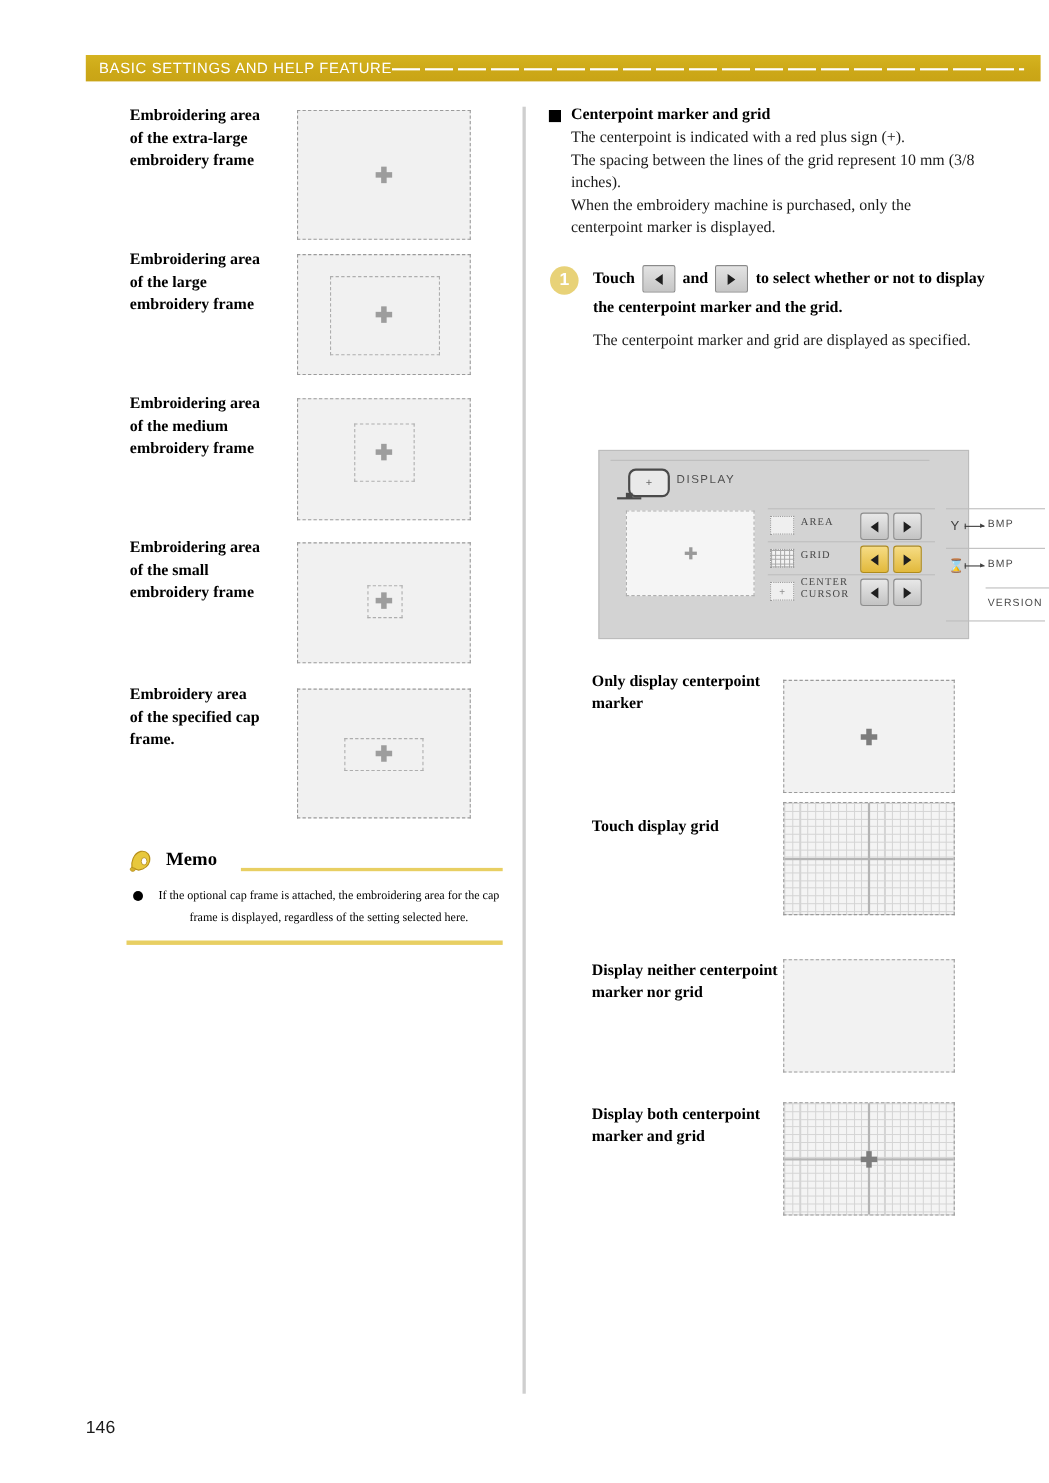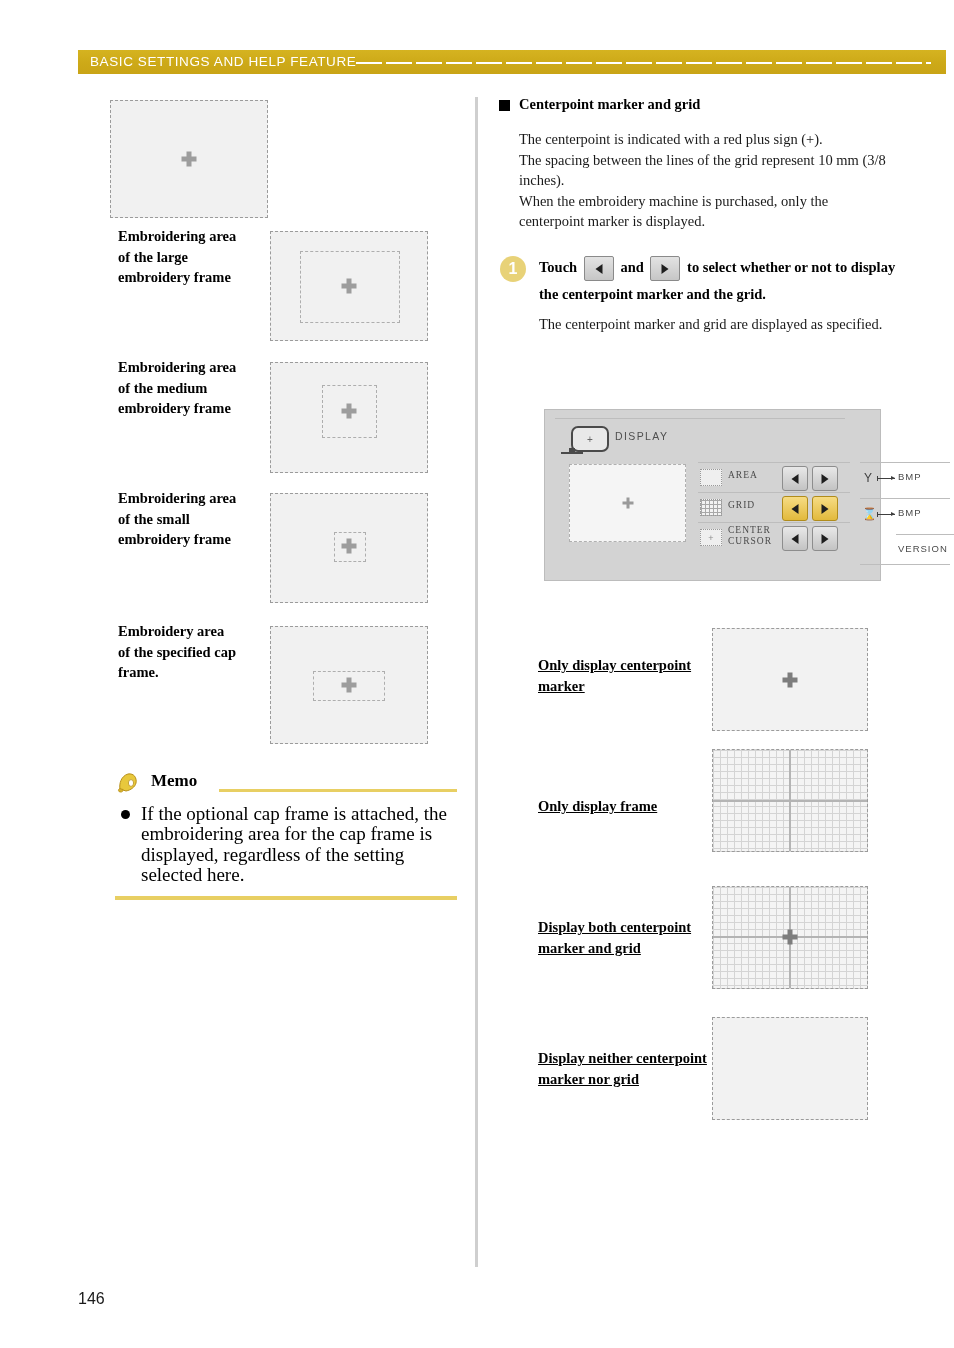--- a/index.html
+++ b/index.html
@@ -67,27 +67,27 @@
     font-weight:bold;font-size:17px;color:#000;
   }
   #memo-rule-top{
     position:absolute;left:104px;top:19px;width:238px;height:3px;background:#e8cf63;
   }
   #memo-body{position:relative;margin-top:6px;padding-left:26px;}
   #memo-bullet{
     position:absolute;left:6px;top:6px;width:9px;height:9px;border-radius:50%;
     background:#000;
   }
-  #memo-text{font-size:19px;line-height:20.4px;color:#000;}
+  #memo-text{font-size:11px;line-height:20.4px;color:#000;text-align:center;}
   #memo-rule-bottom{
     margin-top:10px;width:342px;height:4px;background:#e8cf63;
   }
 
   
-  .sec-head{position:relative;padding-left:22px;margin-bottom:16px;}
+  .sec-head{position:relative;padding-left:22px;margin-bottom:2px;}
   .sec-square{
     position:absolute;left:2px;top:5px;width:11px;height:11px;background:#000;
   }
   .sec-title{font-weight:bold;font-size:14.5px;color:#000;}
   .body-text{font-size:14.5px;line-height:20.6px;color:#1a1a1a;}
 
   
   #step-block{position:relative;margin-top:22px;padding-left:42px;}
   #step-badge{
     position:absolute;left:3px;top:2px;width:26px;height:26px;border-radius:50%;
@@ -212,21 +212,21 @@
   .rcp-arrow::after{
     content:"";position:absolute;right:0;top:0;width:0;height:0;
     border-top:2.5px solid transparent;border-bottom:2.5px solid transparent;
     border-left:4px solid #3f3f3f;
   }
   .rcp-bar{
     position:absolute;left:0;top:0;width:1px;height:5px;background:#3f3f3f;
   }
 
   
-  .ex-row{position:relative;display:flex;align-items:center;text-decoration:underline;}
+  .ex-row{position:relative;display:flex;align-items:flex-start;}
   .ex-label{
     width:180px;font-weight:bold;font-size:14.5px;line-height:20.4px;color:#000;
   }
   .ex-box{
     position:relative;background:#f2f2f2;border:1px dashed #9b9b9b;
     box-sizing:border-box;
   }
   .ex-box.gridded{
     background:
       repeating-linear-gradient(90deg,#d4d4d4 0 1px, transparent 1px 7px),
@@ -248,20 +248,21 @@
 <div id="header-bar">
   <div id="header-title">BASIC SETTINGS AND HELP FEATURE</div>
   <div id="header-dashes"></div>
 </div>
 
 <div id="col-divider"></div>
 
 <div id="left-col">
 
   <div class="frame-row" style="height:131px;">
+    <div class="frame-label">Embroidering area of the extra-large embroidery frame</div>
     <div class="area-box" style="width:158px;height:118px;margin-left:32px;margin-top:5px;">
       <div class="plus" style="left:50%;top:50%;"></div>
     </div>
   </div>
 
   <div class="frame-row" style="height:131px;">
     <div class="frame-label">Embroidering area of the large embroidery frame</div>
     <div class="area-box" style="width:158px;height:110px;margin-left:32px;margin-top:5px;">
       <div class="inner-box" style="left:29px;top:19px;width:100px;height:72px;"></div>
       <div class="plus" style="left:50%;top:50%;"></div>
@@ -412,36 +413,36 @@
 <div style="position:absolute;left:538px;top:610px;width:400px;">
 
   <div class="ex-row" style="height:131px;">
     <div class="ex-label">Only display centerpoint marker</div>
     <div class="ex-box" style="width:156px;height:103px;margin-left:-6px;margin-top:8px;">
       <div class="plus dark" style="left:50%;top:50%;"></div>
     </div>
   </div>
 
   <div class="ex-row" style="height:131px;">
-    <div class="ex-label">Only display frame</div>
+    <div class="ex-label">Touch display grid</div>
     <div class="ex-box gridded" style="width:156px;height:103px;margin-left:-6px;margin-top:-12px;">
       <div class="cross-v"></div>
       <div class="cross-h"></div>
     </div>
+  </div>
+
+  <div class="ex-row" style="height:131px;">
+    <div class="ex-label">Display neither centerpoint marker nor grid</div>
+    <div class="ex-box" style="width:156px;height:103px;margin-left:-6px;margin-top:0px;"></div>
   </div>
 
   <div class="ex-row" style="height:131px;">
     <div class="ex-label">Display both centerpoint marker and grid</div>
     <div class="ex-box gridded" style="width:156px;height:103px;margin-left:-6px;margin-top:-1px;">
       <div class="cross-v"></div>
       <div class="cross-h"></div>
       <div class="plus dark" style="left:50%;top:50%;"></div>
     </div>
   </div>
 
-  <div class="ex-row" style="height:131px;">
-    <div class="ex-label">Display neither centerpoint marker nor grid</div>
-    <div class="ex-box" style="width:156px;height:103px;margin-left:-6px;margin-top:0px;"></div>
-  </div>
-
 </div>
 
 <div id="page-num">146</div>
 
 </body></html>

